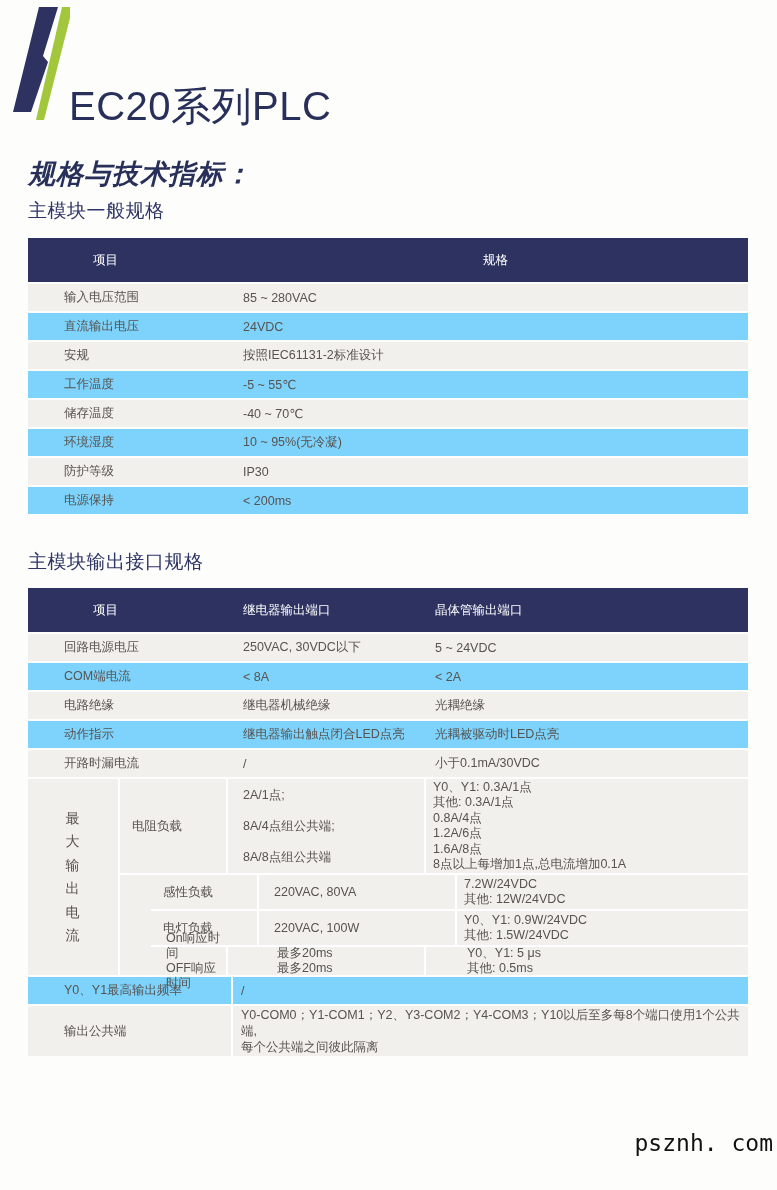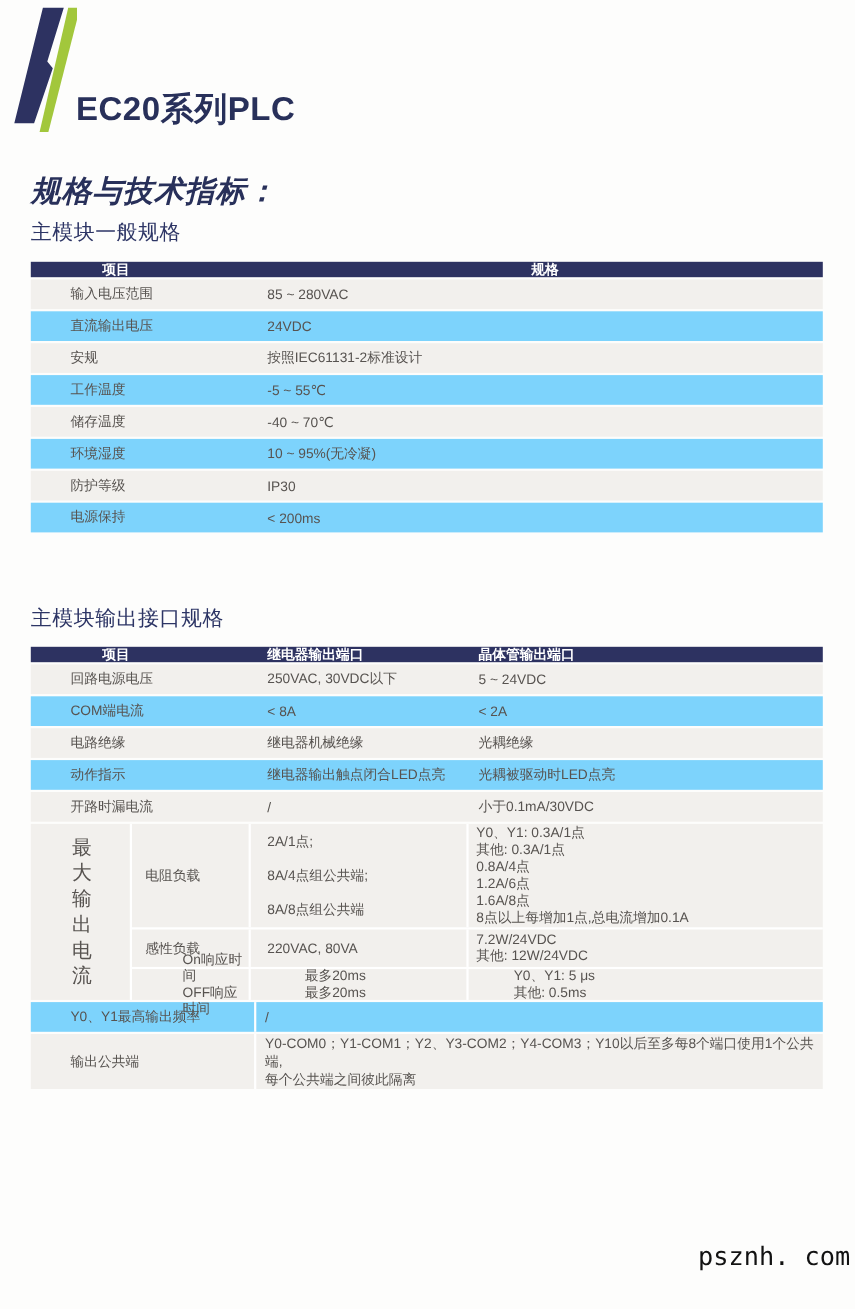--- a/index.html
+++ b/index.html
@@ -2,48 +2,48 @@
 <html><head>
 <meta charset="utf-8">
 <style>
   html,body{margin:0;padding:0;}
   body{
     width:777px;height:1190px;position:relative;background:#fdfdfc;
     font-family:"Liberation Sans","DejaVu Sans",sans-serif;
     color:#575350;overflow:hidden;
   }
   .logo{position:absolute;left:12px;top:6px;width:58px;height:114px;}
-  .brand-title{position:absolute;left:69px;top:79px;font-size:30px;font-weight:700;color:#28305a;letter-spacing:.5px;}
+  .brand-title{position:absolute;left:69px;top:79px;font-size:40px;font-weight:400;color:#28305a;letter-spacing:.5px;}
   .main-heading{position:absolute;left:28px;top:156px;font-size:27px;font-weight:700;color:#28305a;letter-spacing:1px;font-style:italic;}
   .section-title{position:absolute;left:28px;font-size:19px;color:#2d3565;letter-spacing:.5px;}
   #sec1-title{top:198px;}
   #sec2-title{top:549px;}
   .spec-table{position:absolute;left:28px;width:720px;font-size:12.5px;}
   #table1{top:238px;}
   #table2{top:588px;}
-  .thead{display:flex;align-items:center;height:14px;background:#2d3261;color:#fff;font-weight:700;margin-bottom:2px;}
+  .thead{display:flex;align-items:center;height:44px;background:#2d3261;color:#fff;font-weight:400;margin-bottom:2px;}
   .row{display:flex;align-items:center;height:27px;margin-bottom:2px;}
   .light{background:#f2f0ed;}
   .dark{background:#7dd3fc;}
   .c1{width:215px;flex:none;padding-left:36px;box-sizing:border-box;}
   .h-c1{padding-left:65px;}
   .c2{width:192px;flex:none;}
   .c3{flex:1;}
   .spec-center{flex:1;text-align:center;padding:0;}
   
   .complex{display:flex;background:#f2f0ed;margin-bottom:2px;}
   .v-cell{width:90px;flex:none;display:flex;align-items:center;justify-content:center;border-right:2px solid #fff;}
-  .v-label{width:15px;font-size:18px;line-height:23.5px;word-break:break-all;text-align:left;color:#575350;}
+  .v-label{width:15px;font-size:14px;line-height:23.5px;word-break:break-all;text-align:left;color:#575350;}
   .sub-rows{flex:1;display:flex;flex-direction:column;}
   .sub-row{display:flex;border-bottom:2px solid #fff;}
   .sub-row:last-child{border-bottom:none;}
   .sc1{width:108px;flex:none;padding-left:12px;box-sizing:border-box;display:flex;flex-direction:column;justify-content:center;border-right:2px solid #fff;}
   .sc2{width:198px;flex:none;padding-left:15px;box-sizing:border-box;display:flex;flex-direction:column;justify-content:center;border-right:2px solid #fff;}
   .sc3{flex:1;padding-left:7px;display:flex;flex-direction:column;justify-content:center;}
-  .h94{height:94px;}.h34{height:34px;}.h28{height:28px;}
+  .h94{height:94px;}.h34{height:34px;margin-left:31px;}.h28{height:28px;}
   .spread div{line-height:31px;}
   .tight div{line-height:15.5px;}
   .lh15 div{line-height:15px;margin-left:34px;}
   
   .fc1{width:205px;flex:none;padding-left:36px;box-sizing:border-box;border-right:2px solid #fff;align-self:stretch;display:flex;align-items:center;}
   .fc2{flex:1;padding-left:8px;display:flex;flex-direction:column;justify-content:center;}
   .fc2 div{line-height:16px;}
   .row-tall{height:50px;}
   .watermark{position:absolute;right:4px;top:1130px;font-family:"DejaVu Sans Mono","Liberation Mono",monospace;font-size:23px;color:#121212;}
 </style>
@@ -162,20 +162,32 @@
           <div>感性负载</div>
         </div>
         <div class="sc2">
           <div>220VAC, 80VA</div>
         </div>
         <div class="sc3 tight">
           <div>7.2W/24VDC</div>
           <div>其他: 12W/24VDC</div>
         </div>
       </div>
+      <div class="sub-row h34">
+        <div class="sc1">
+          <div>电灯负载</div>
+        </div>
+        <div class="sc2">
+          <div>220VAC, 100W</div>
+        </div>
+        <div class="sc3 tight">
+          <div>Y0、Y1: 0.9W/24VDC</div>
+          <div>其他: 1.5W/24VDC</div>
+        </div>
+      </div>
       <div class="sub-row h28">
         <div class="sc1 lh15">
           <div>On响应时间</div>
           <div>OFF响应时间</div>
         </div>
         <div class="sc2 lh15">
           <div>最多20ms</div>
           <div>最多20ms</div>
         </div>
         <div class="sc3 lh15">

